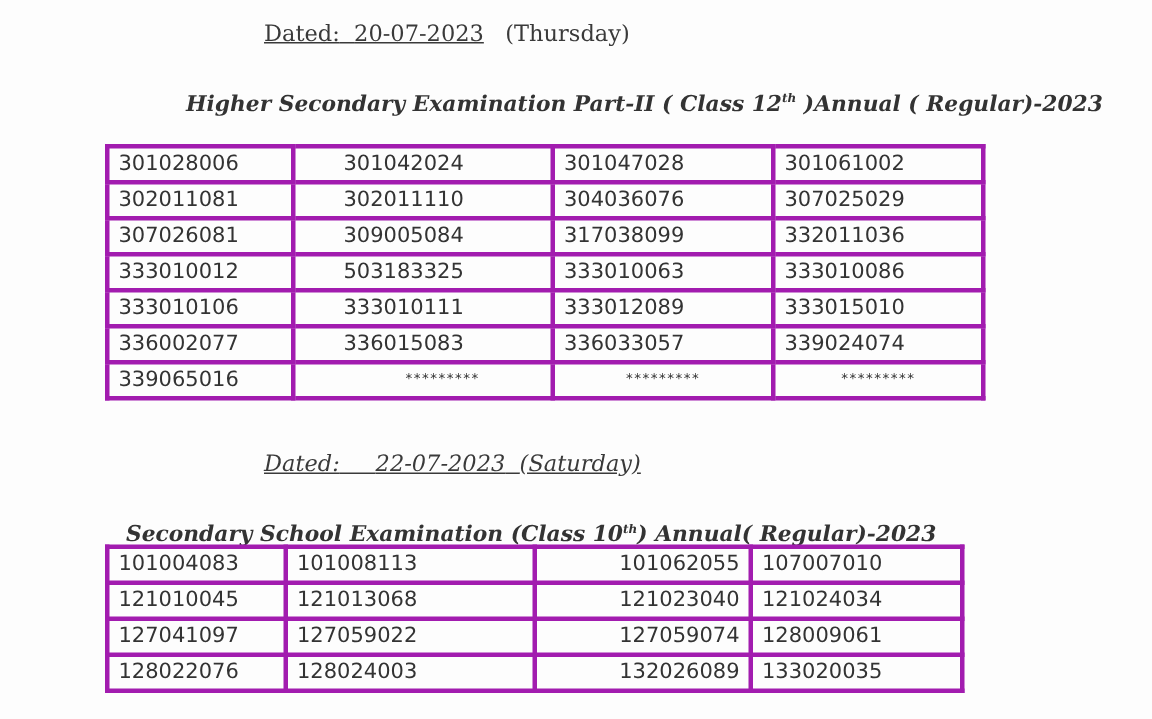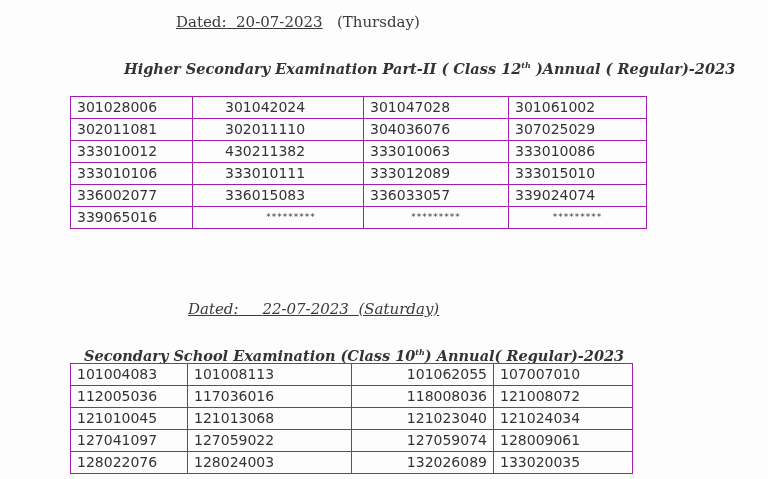--- a/index.html
+++ b/index.html
@@ -12,39 +12,39 @@
   }
   .dated {
     position: absolute;
     font-family: "DejaVu Serif", serif;
     font-size: 15px;
     color: #3a3a3a;
     white-space: pre;
   }
   .dated .u { text-decoration: underline; }
   .dated1 { left: 176px; top: 13px; }
-  .dated2 { left: 188px; top: 300px; font-style: italic; }
+  .dated2 { left: 176px; top: 300px; font-style: italic; }
   .heading {
     position: absolute;
     font-family: "DejaVu Serif", serif;
     font-style: italic; font-weight: bold;
     font-size: 14.5px; color: #333;
     line-height: 18px;
   }
   .heading1 { left: 80px; top: 56px; width: 620px; margin-left: 44px; }
   .heading2 { left: 84px; top: 343px; width: 560px; }
   sup { font-size: 8px; }
   table {
     position: absolute;
     border-collapse: collapse;
     font-family: "DejaVu Sans", sans-serif;
     font-size: 14px; color: #333;
   }
   td {
-    border: 1px solid #a21caf;
+    border: 3px solid #a21caf;
     padding: 0 6px;
     height: 21px; line-height: 21px;
     white-space: nowrap;
   }
   td.mask { text-align: center; font-size: 9px; letter-spacing: 1px; }
   .t1 { left: 70px; top: 96px; }
   .t1 td:nth-child(1) { width: 109px; }
   .t1 td:nth-child(2) { width: 132px; padding-left: 32px; }
   .t1 td:nth-child(3) { width: 132px; }
   .t1 td:nth-child(4) { width: 125px; }
@@ -69,22 +69,28 @@
         <td>301047028</td>
         <td>301061002</td>
       </tr>
       <tr>
         <td>302011081</td>
         <td>302011110</td>
         <td>304036076</td>
         <td>307025029</td>
       </tr>
       <tr>
+        <td>307026081</td>
+        <td>309005084</td>
+        <td>317038099</td>
+        <td>332011036</td>
+      </tr>
+      <tr>
         <td>333010012</td>
-        <td>430211382</td>
+        <td>503183325</td>
         <td>333010063</td>
         <td>333010086</td>
       </tr>
       <tr>
         <td>333010106</td>
         <td>333010111</td>
         <td>333012089</td>
         <td>333015010</td>
       </tr>
       <tr>
@@ -108,26 +114,20 @@
 
 <table class="t2">
   <tbody id="t2body">
       <tr>
         <td>101004083</td>
         <td>101008113</td>
         <td>101062055</td>
         <td>107007010</td>
       </tr>
       <tr>
-        <td>112005036</td>
-        <td>117036016</td>
-        <td>118008036</td>
-        <td>121008072</td>
-      </tr>
-      <tr>
         <td>121010045</td>
         <td>121013068</td>
         <td>121023040</td>
         <td>121024034</td>
       </tr>
       <tr>
         <td>127041097</td>
         <td>127059022</td>
         <td>127059074</td>
         <td>128009061</td>

